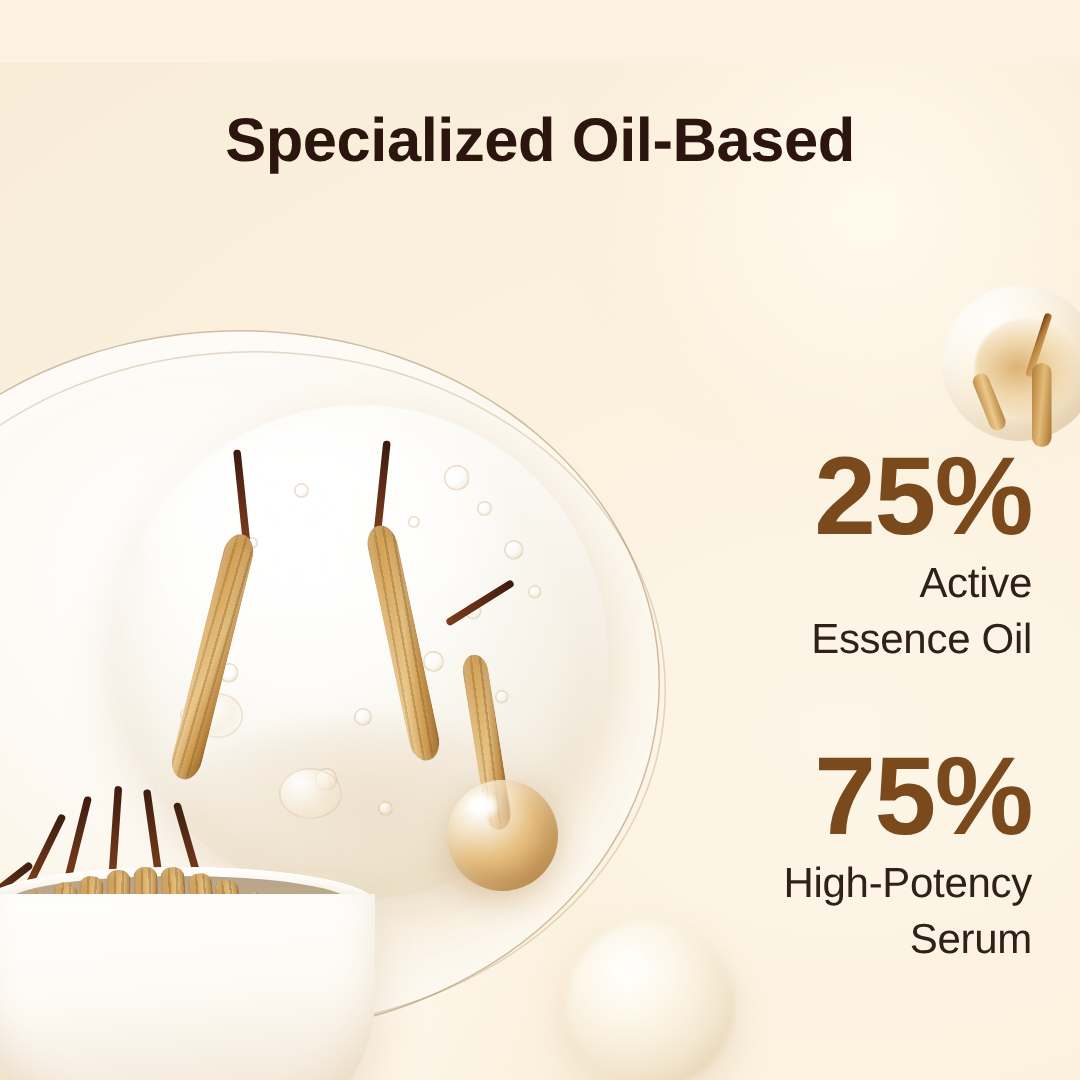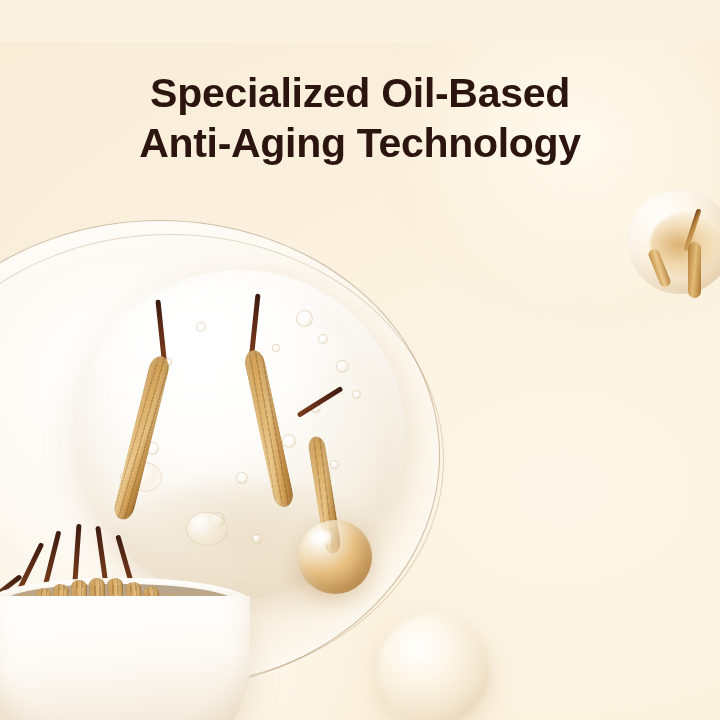--- a/index.html
+++ b/index.html
@@ -311,19 +311,28 @@
     <div class="stick" style="left:196px;top:50px;width:15px;height:100px;transform:rotate(-11deg);"></div>
     <div class="stick" style="left:46px;top:88px;width:15px;height:78px;transform:rotate(12deg);"></div>
     <div class="stick" style="left:106px;top:96px;width:15px;height:80px;transform:rotate(0deg);"></div>
     <div class="stick" style="left:166px;top:92px;width:15px;height:76px;transform:rotate(-7deg);"></div>
 
     <div class="bowl"></div>
   </div>
 
   <div class="headline">
     <span>Specialized Oil-Based</span>
-    <span class="l2">Anti-Aging Technology</span>
-  </div>
-
-
-
+  </div>
+
+
+  <div class="stat stat-25">
+    <span class="pct">25%</span>
+    <span class="lbl">Active</span>
+    <span class="lbl">Essence Oil</span>
+  </div>
+
+  <div class="stat stat-75">
+    <span class="pct">75%</span>
+    <span class="lbl">High-Potency</span>
+    <span class="lbl">Serum</span>
+  </div>
 
 </div>
 
 </body></html>

